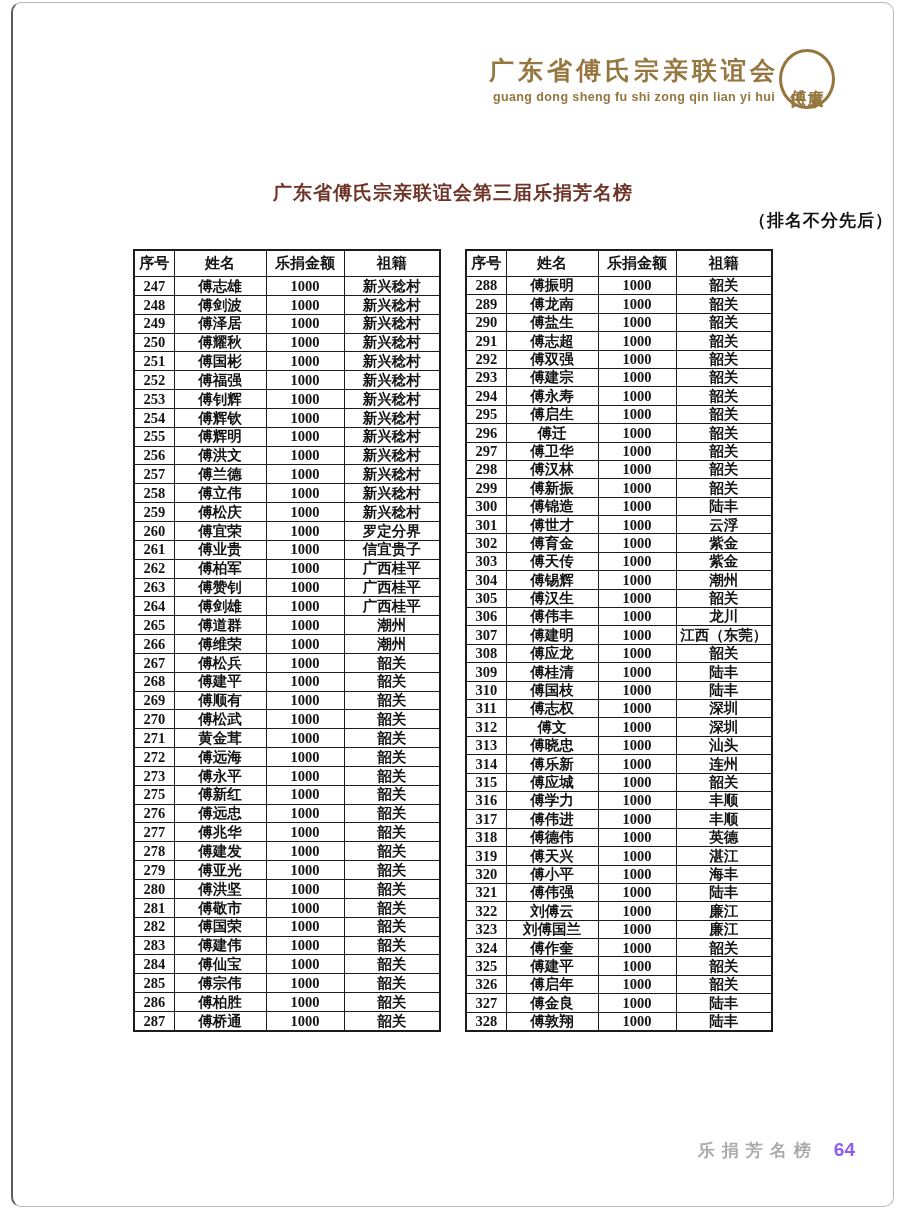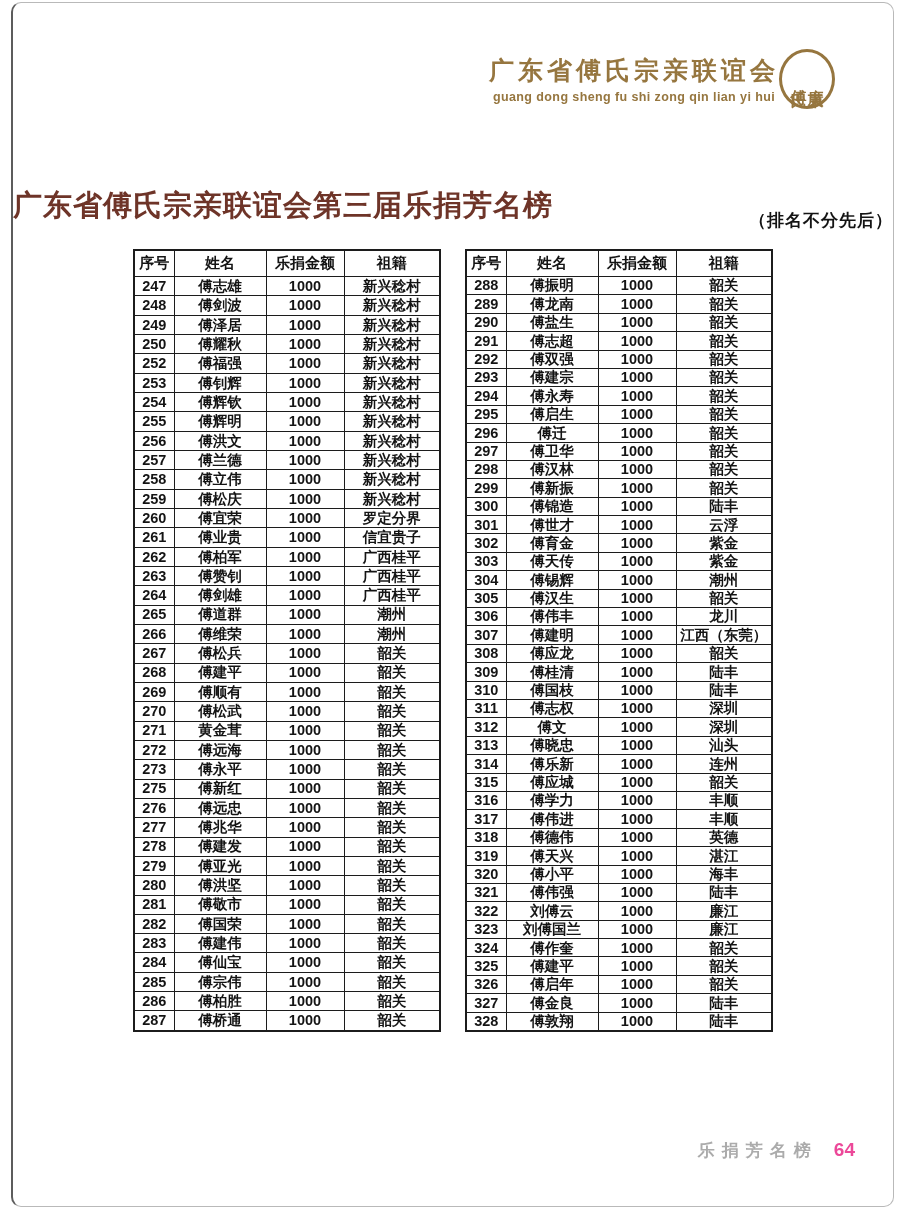--- a/index.html
+++ b/index.html
@@ -26,45 +26,45 @@
     border-radius:50%;display:flex;flex-direction:row-reverse;
     align-items:center;justify-content:center;gap:1px;box-sizing:border-box;
   }
   .seal span{
     writing-mode:vertical-rl;font-family:"DejaVu Serif","Liberation Serif",serif;
     font-weight:bold;font-size:16px;letter-spacing:3px;line-height:1;
     color:var(--brand-gold,#96763f);
   }
   
   .title{
-    position:absolute;top:164px;left:0;width:100%;
-    font-size:29px;font-weight:bold;letter-spacing:1px;
+    position:absolute;top:164px;left:0;width:100%;text-align:center;
+    font-size:19px;font-weight:bold;letter-spacing:1px;
     color:var(--title-brown,#6e3428);
   }
   .subtitle{
     position:absolute;top:206px;left:0;width:100%;text-align:right;
     font-size:17px;font-weight:bold;letter-spacing:1px;color:#141414;
   }
   
-  .tables{position:absolute;top:246px;left:0;width:100%;display:flex;justify-content:center;gap:24px;}
+  .tables{position:absolute;top:246px;left:0;width:100%;display:flex;justify-content:center;gap:24px;font-family:Liberation Serif, serif;}
   table{border-collapse:collapse;table-layout:fixed;border:2px solid #1c1c1c;background:#fff;}
   th,td{
     border:1px solid #1c1c1c;text-align:center;vertical-align:middle;
     font-weight:bold;color:#141414;padding:0;white-space:nowrap;overflow:hidden;
   }
   th{height:25px;font-size:15px;}
   td{height:17.4px;font-size:14.5px;line-height:1;}
   col.c-no{width:40px;}
   col.c-name{width:92px;}
   col.c-amount{width:78px;}
   col.c-origin{width:96px;}
   
   .footer{position:absolute;right:38px;bottom:44px;display:flex;align-items:baseline;}
   .footer-label{color:#ababab;font-size:17px;font-weight:bold;letter-spacing:7px;}
-  .footer-page{color:#ec4899;font-size:19px;font-weight:bold;margin-left:16px;}
+  .footer-page{color:#8b5cf6;font-size:19px;font-weight:bold;margin-left:16px;}
 </style>
 </head>
 <body>
 
 <div class="page">
 
   <header class="brand">
     <div class="brand-text">
       <div class="brand-cn">广东省傅氏宗亲联谊会</div>
       <div class="brand-pinyin">guang dong sheng fu shi zong qin lian yi hui</div>
@@ -113,20 +113,26 @@
             <td>1000</td>
             <td>新兴稔村</td>
           </tr>
           <tr>
             <td>250</td>
             <td>傅耀秋</td>
             <td>1000</td>
             <td>新兴稔村</td>
           </tr>
           <tr>
+            <td>251</td>
+            <td>傅国彬</td>
+            <td>1000</td>
+            <td>新兴稔村</td>
+          </tr>
+          <tr>
             <td>252</td>
             <td>傅福强</td>
             <td>1000</td>
             <td>新兴稔村</td>
           </tr>
           <tr>
             <td>253</td>
             <td>傅钊辉</td>
             <td>1000</td>
             <td>新兴稔村</td>

